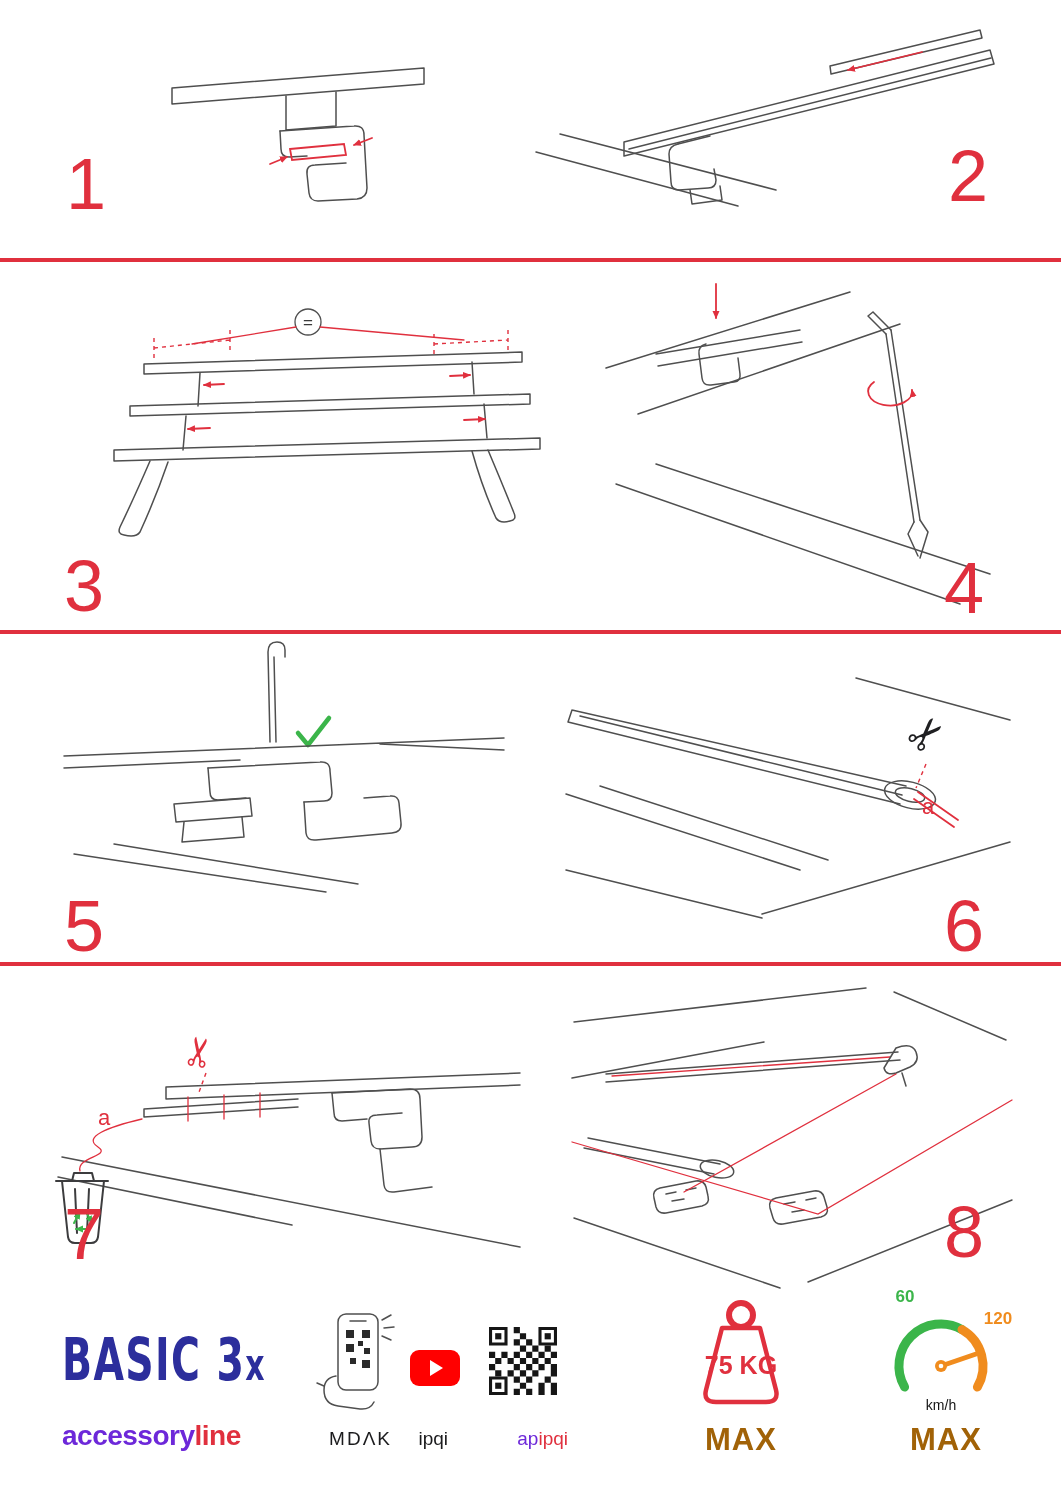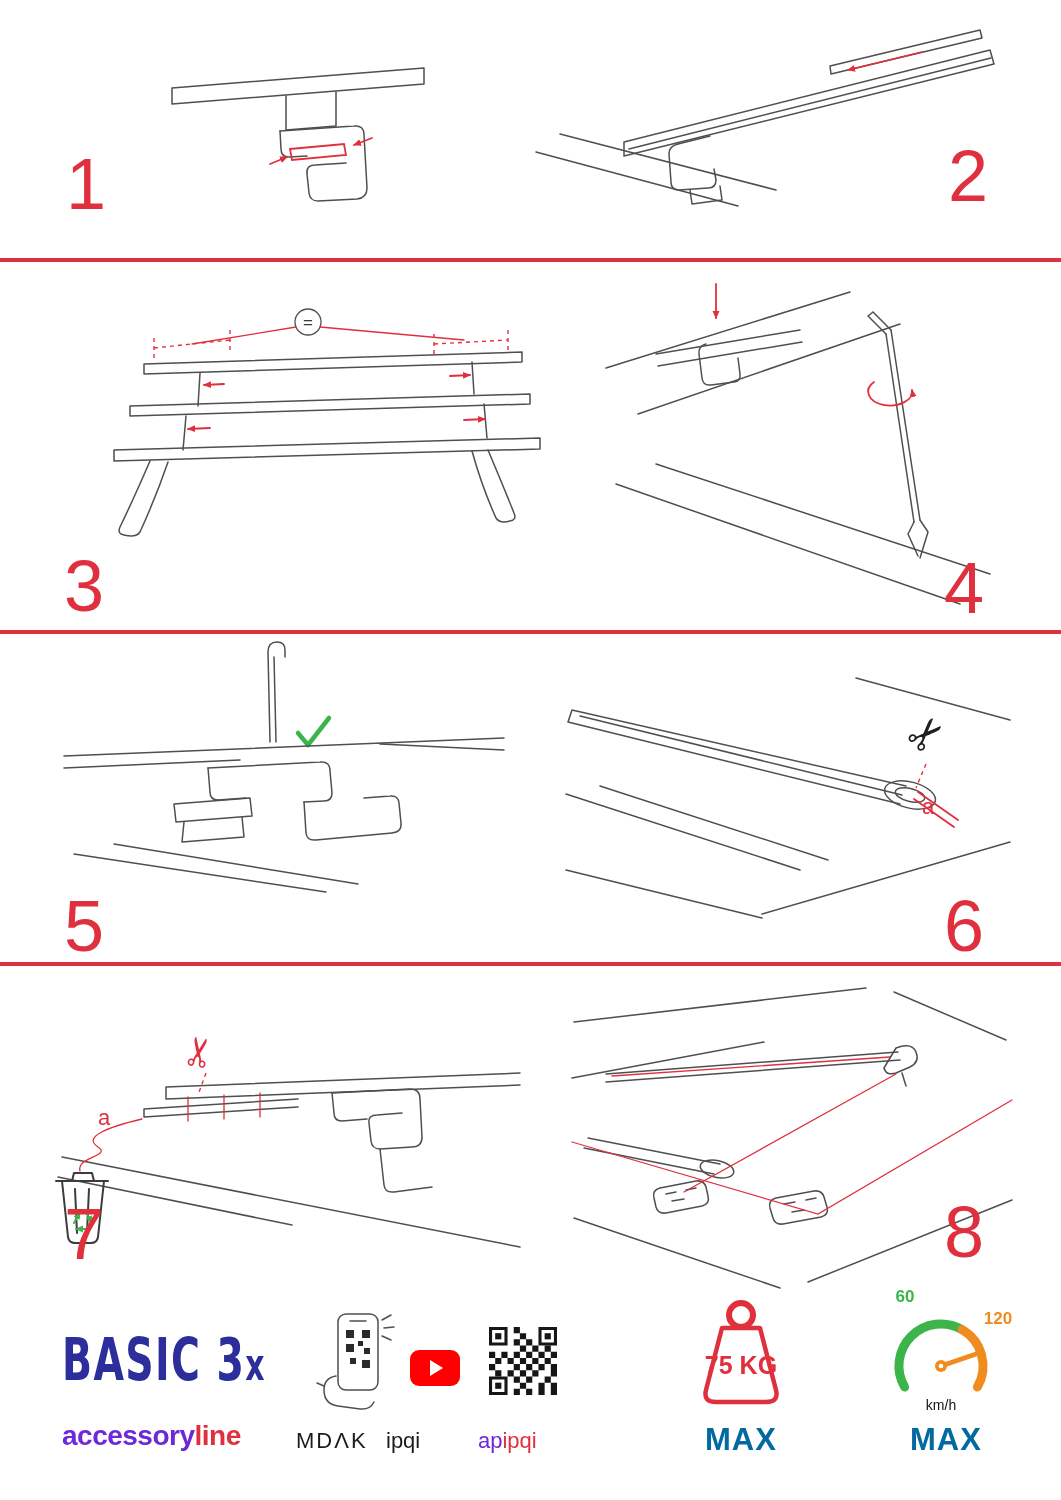--- a/index.html
+++ b/index.html
@@ -32,24 +32,24 @@
   .unit{fill:#141414;font-size:14px}
 
   
   .brand{position:absolute;left:62px;top:1326px;color:var(--blue);font-weight:bold;
          font-size:58px;letter-spacing:2px;white-space:nowrap;
          transform:scaleX(.68);transform-origin:left top;font-family:"DejaVu Sans",sans-serif}
   .brand-x{font-size:44px}
   .maker{position:absolute;left:62px;top:1420px;font-size:28px;font-weight:bold;letter-spacing:-.5px}
   .ink-dark{color:#6d28d9}
   .ink-red{color:var(--accent)}
-  .cap{position:absolute;top:1428px;text-align:left;font-size:22px;color:#1b1b1d}
+  .cap{position:absolute;top:1428px;text-align:right;font-size:19px;color:#1b1b1d}
   .sp{letter-spacing:2px}
   .max{position:absolute;top:1422px;text-align:center;font-size:31px;font-weight:bold;
-       color:#0369a1;letter-spacing:1px}
+       color:#a16207;letter-spacing:1px}
 </style>
 </head>
 <body>
 
 <div id="page">
 
   <svg width="0" height="0" style="position:absolute">
     <defs>
       <marker id="arrR" markerWidth="9" markerHeight="8" refX="7" refY="3.5" orient="auto" markerUnits="userSpaceOnUse">
         <path d="M0,0 L8,3.5 L0,7 Z" fill="#e0303e"></path>

